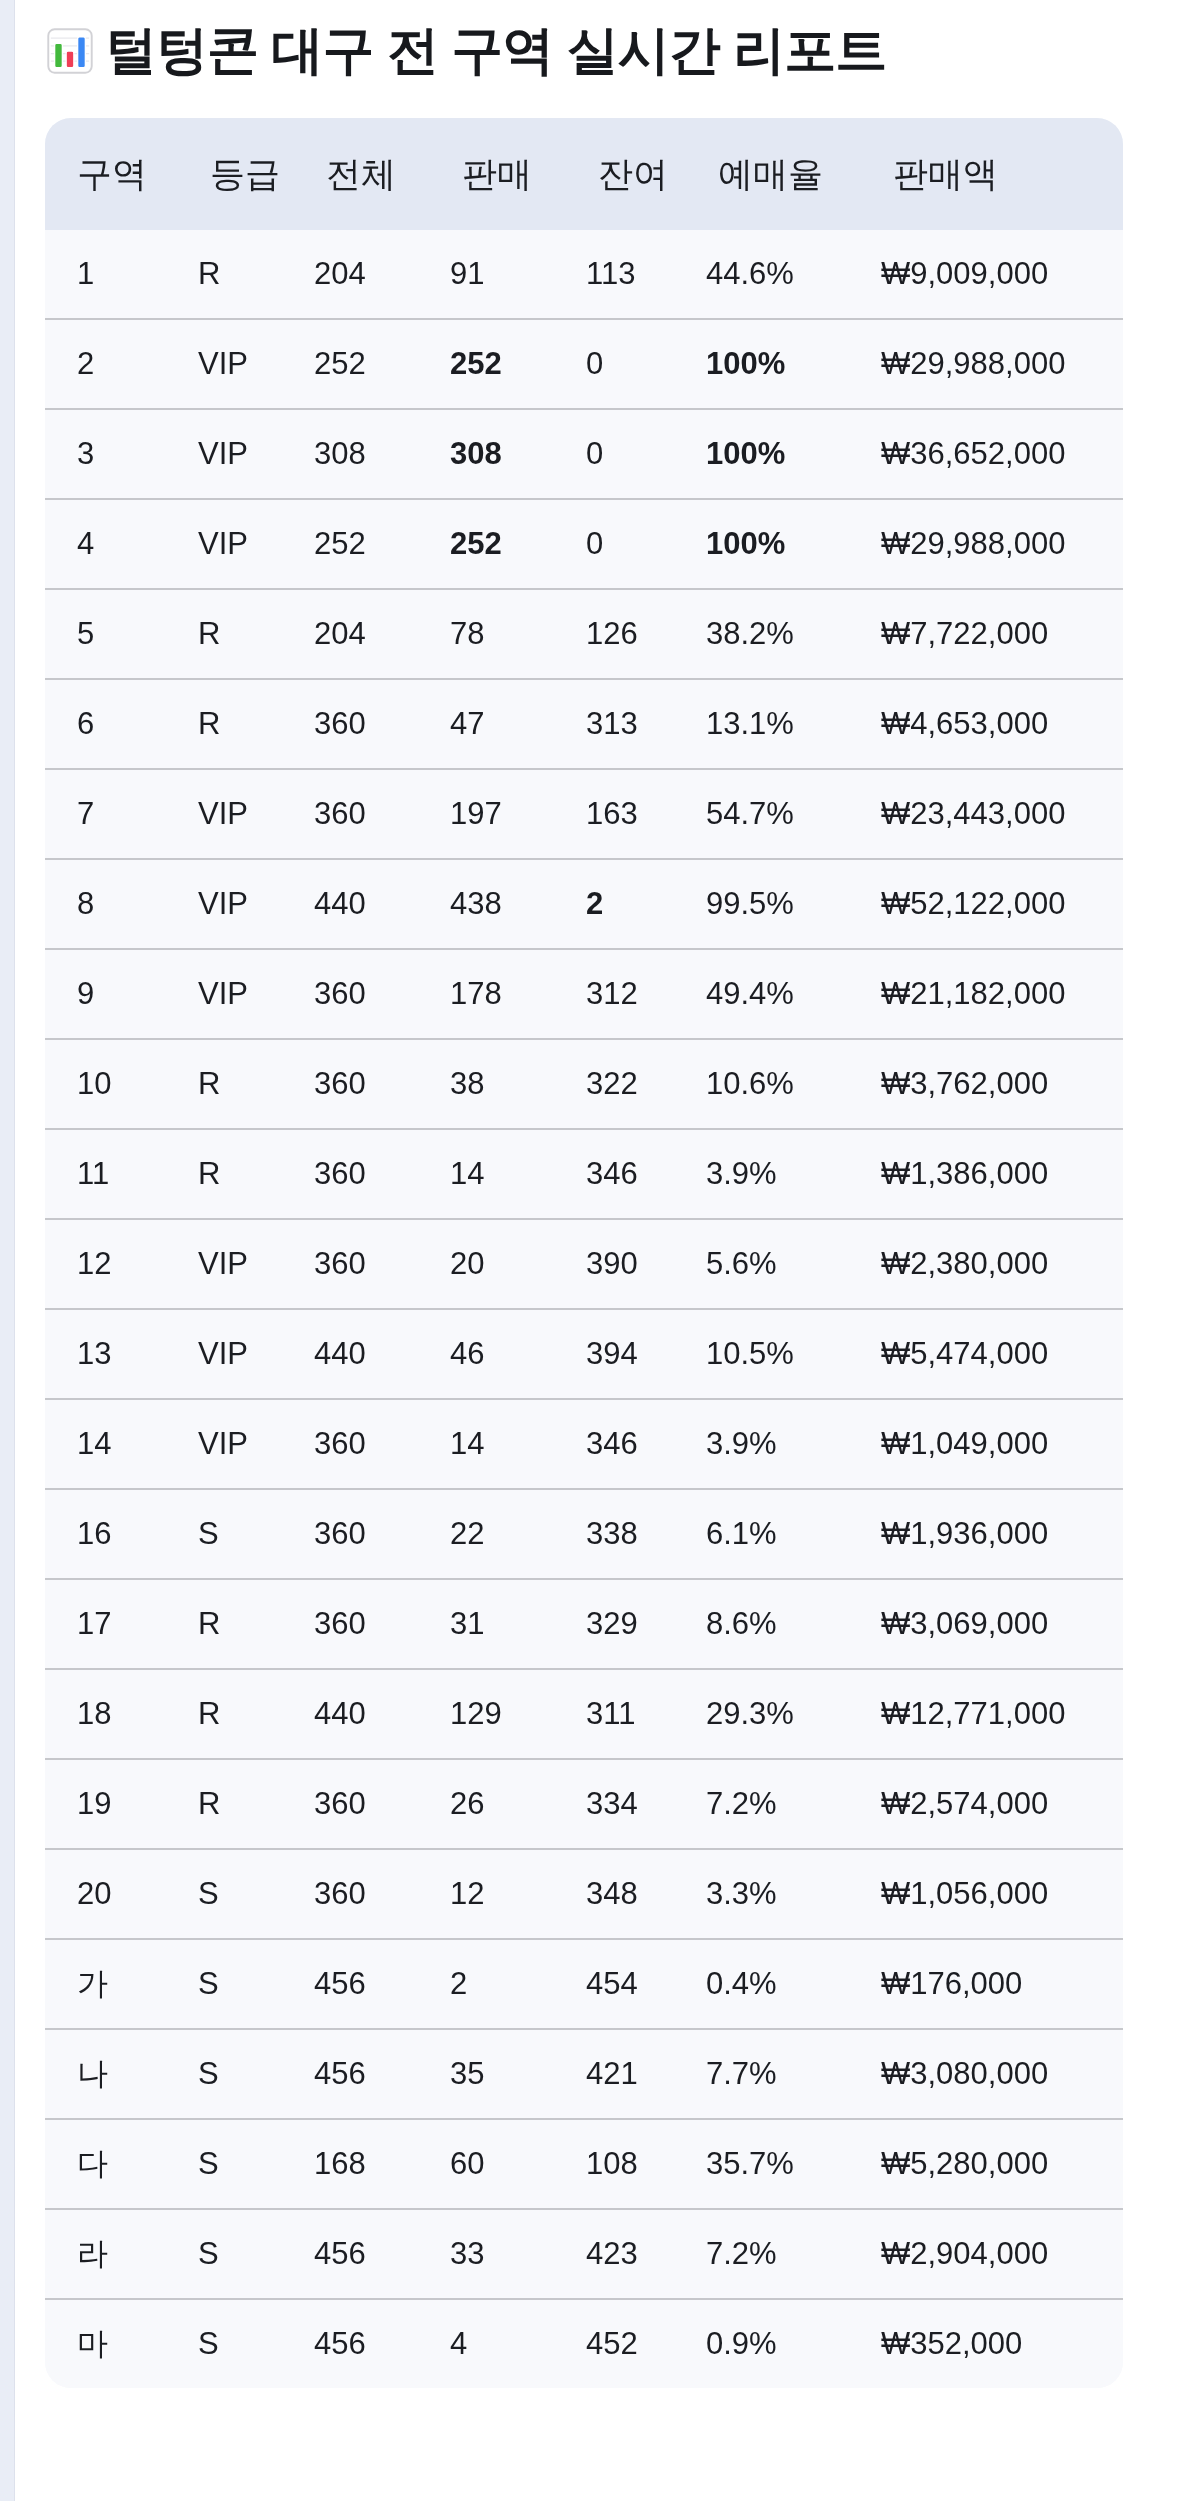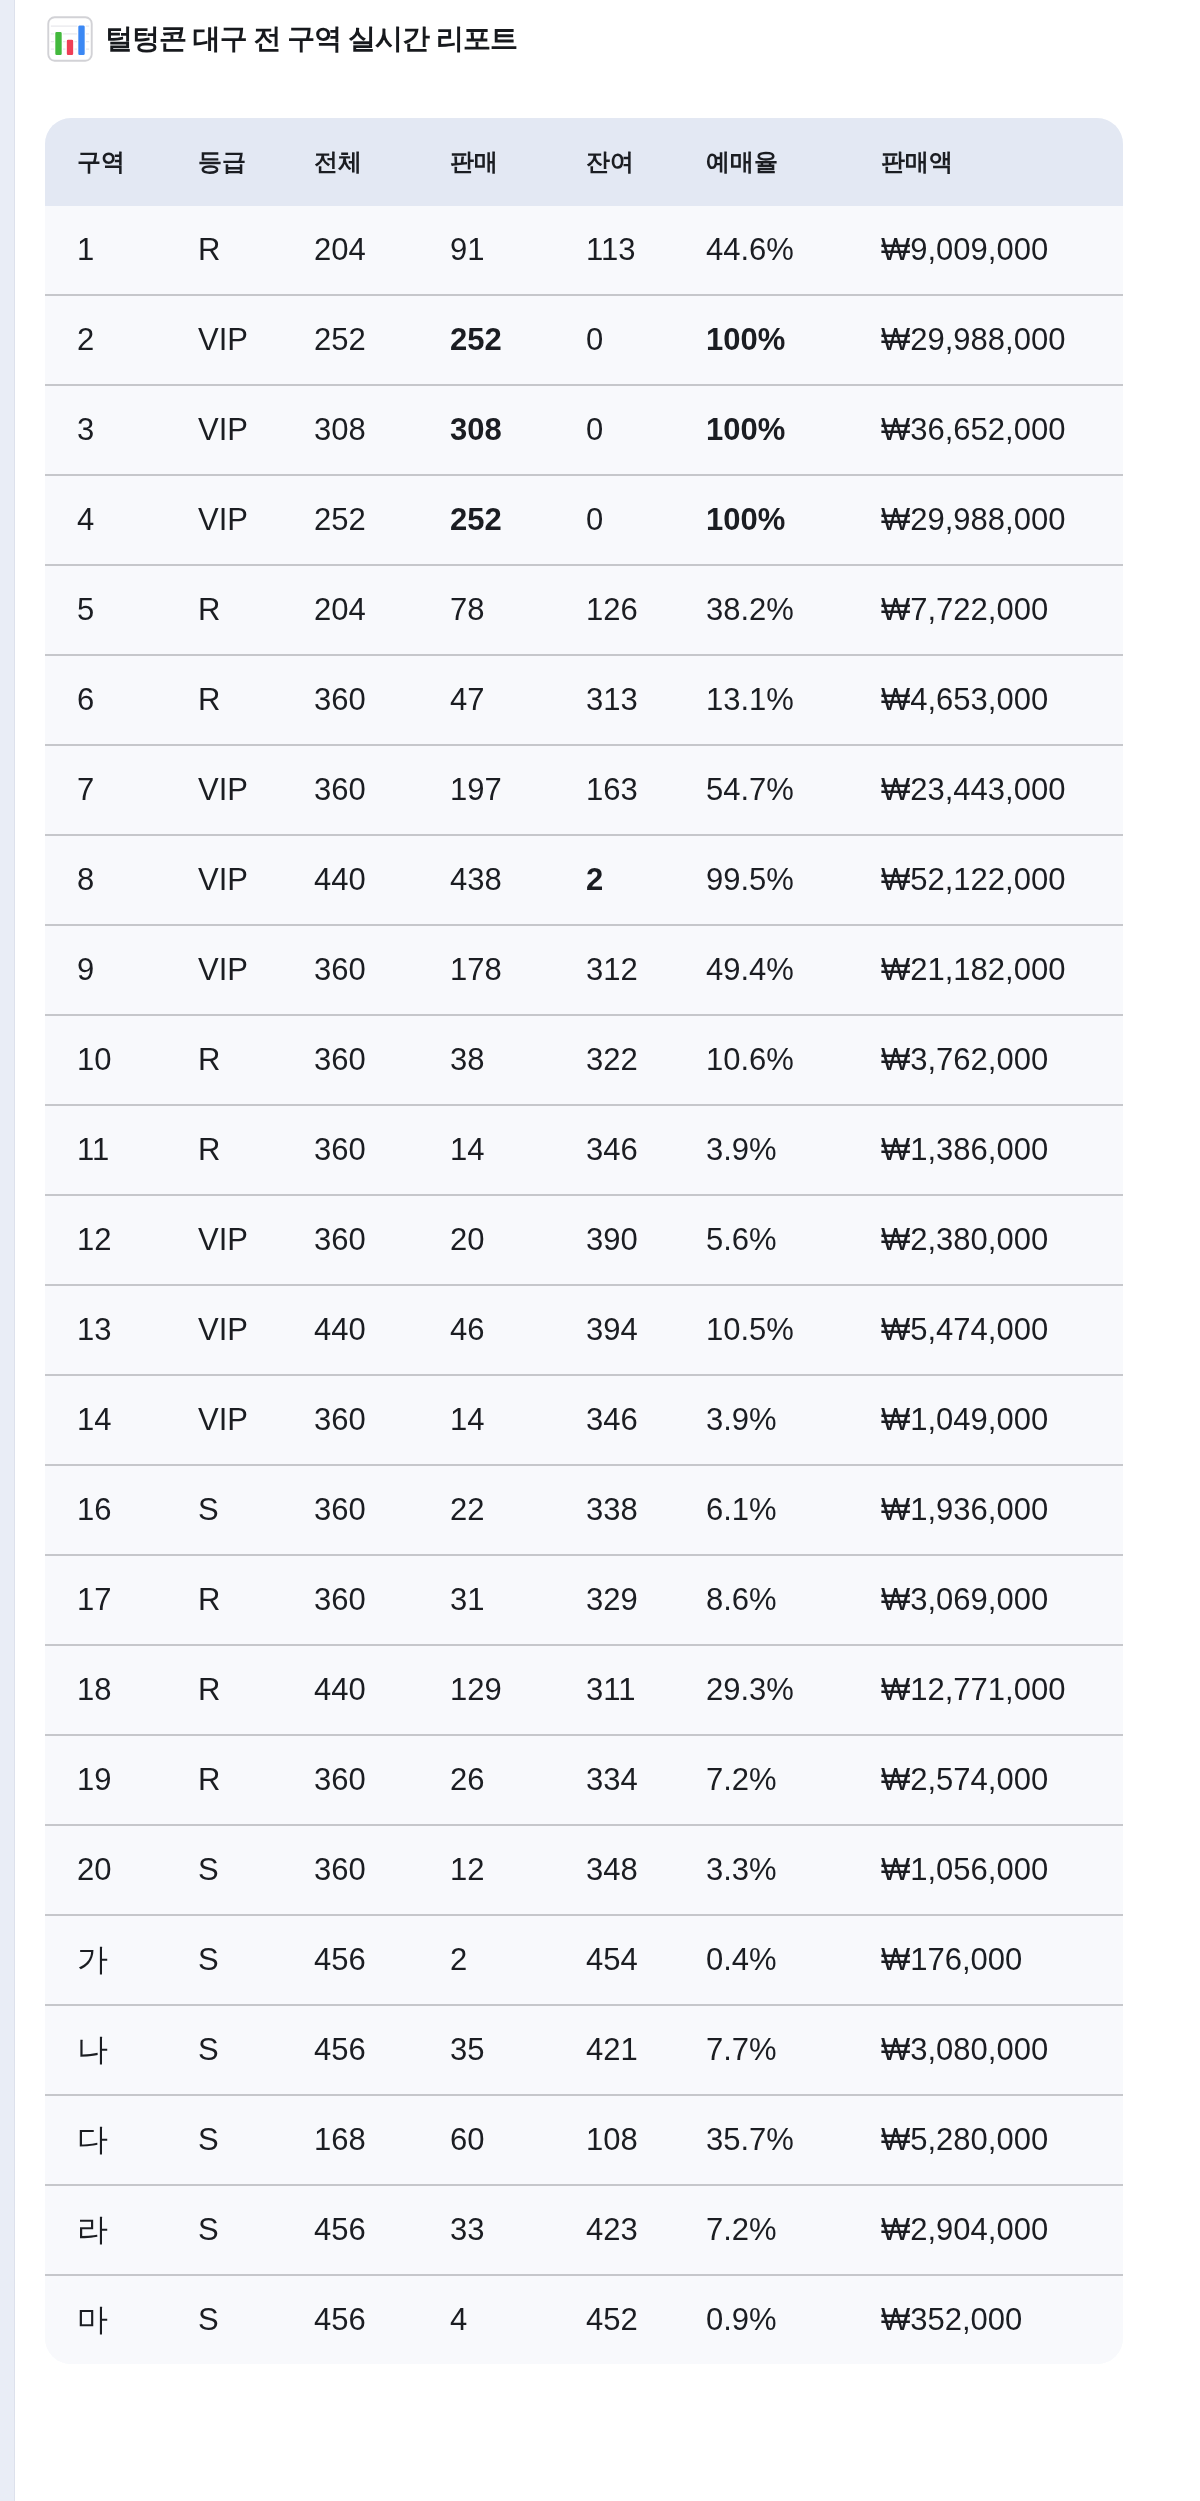--- a/index.html
+++ b/index.html
@@ -26,21 +26,21 @@
     left: 47px;
     top: 16px;
     display: flex;
     align-items: center;
     gap: 12px;
   }
   .chart-icon { width: 46px; height: 46px; display: inline-block; }
   .chart-icon svg { width: 46px; height: 46px; display: block; }
   h1.page-title {
     margin: 0;
-    font-size: 28px;
+    font-size: 52px;
     font-weight: 700;
     letter-spacing: -1px;
     color: #17191d;
     white-space: nowrap;
   }
   table.report-table {
     position: absolute;
     left: 45px;
     top: 118px;
     width: 1078px;
@@ -56,24 +56,24 @@
   table.report-table col.c-total  { width: 136px; }
   table.report-table col.c-sold   { width: 136px; }
   table.report-table col.c-remain { width: 120px; }
   table.report-table col.c-rate   { width: 175px; }
   table.report-table col.c-amount { width: 242px; }
   thead th {
     background: #e3e8f3;
     height: 88px;
     text-align: left;
     vertical-align: middle;
-    font-size: 24px;
-    font-weight: 700;
+    font-size: 35px;
+    font-weight: 400;
     color: #1b1d22;
-    padding: 0;
+    padding: 12px;
   }
   tbody td {
     background: #f8f9fc;
     height: 88px;
     text-align: left;
     vertical-align: middle;
     font-size: 31px;
     font-weight: 400;
     color: #1b1d22;
     padding: 0;

